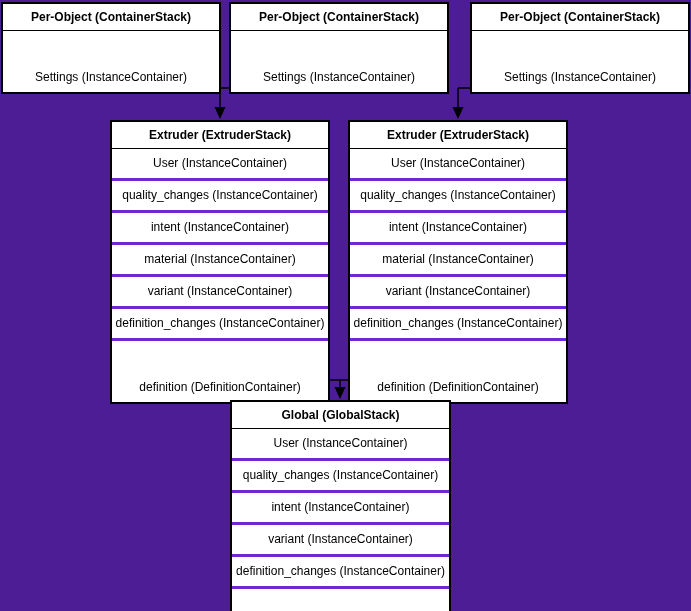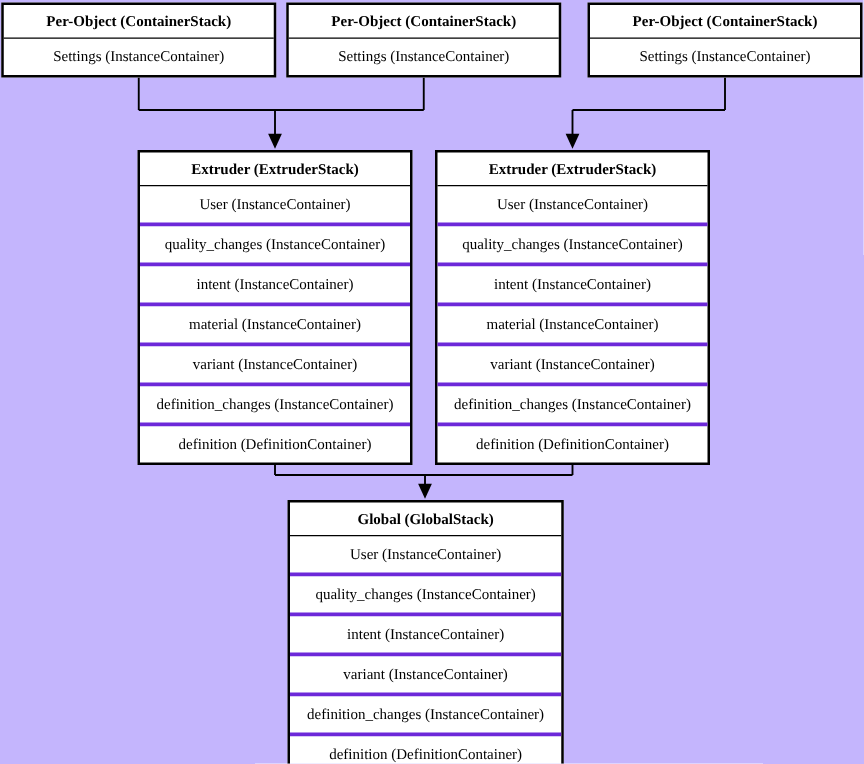--- a/index.html
+++ b/index.html
@@ -4,22 +4,22 @@
 <style>
   html, body {
     margin: 0;
     padding: 0;
     background: #ffffff;
   }
   .canvas {
     position: relative;
     width: 691px;
     height: 611px;
-    background: #c4b5fd;
-    font-family: Liberation Serif, serif;
+    background: #4c1d95;
+    font-family: Liberation Sans, sans-serif;
     color: #000000;
     overflow: hidden;
   }
   .connectors {
     position: absolute;
     left: 0;
     top: 0;
     pointer-events: none;
   }
   .box {
@@ -40,20 +40,21 @@
   }
   .box .row {
     height: 29px;
     line-height: 29px;
     border-bottom: 3px solid #6d28d9;
     white-space: nowrap;
     overflow: hidden;
   }
   .box .row:last-child {
     border-bottom: none;
+    margin-top: 32px;
   }
 </style>
 </head>
 <body>
 
 <div class="canvas">
 
   <svg class="connectors" width="691" height="611" viewBox="0 0 691 611">
 
     <path d="M111,62 V88 M339,62 V88 M111,88 H339 M220,88 V109" fill="none" stroke="#000000" stroke-width="1.5"></path>

